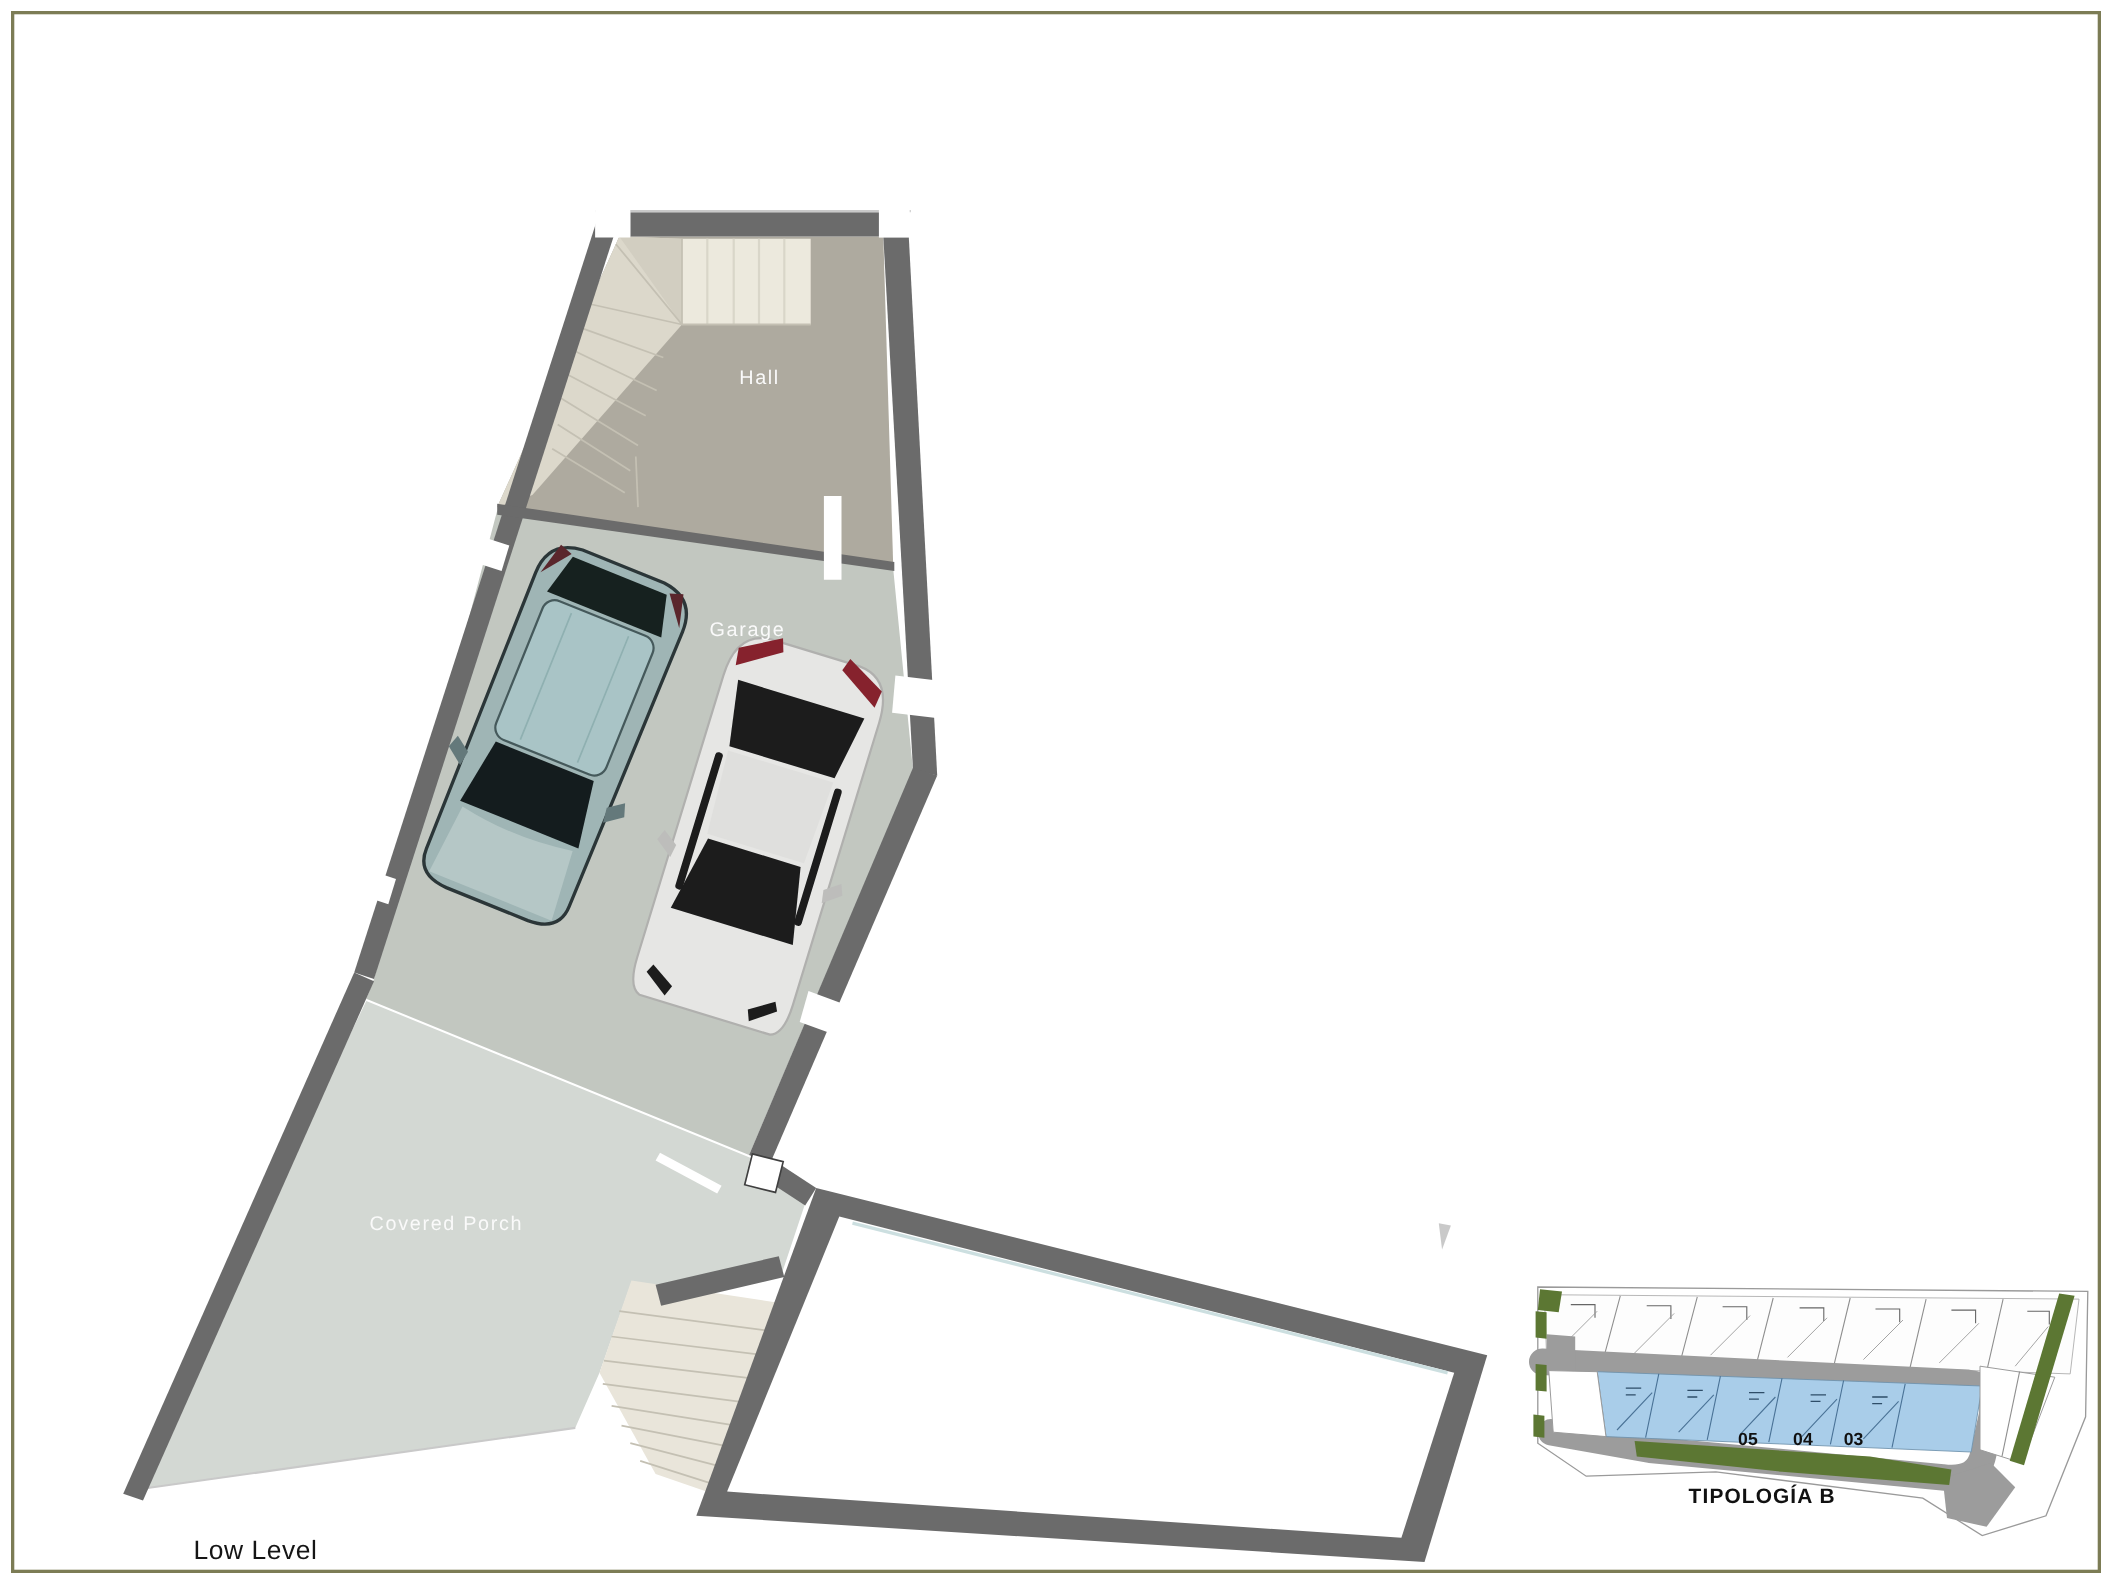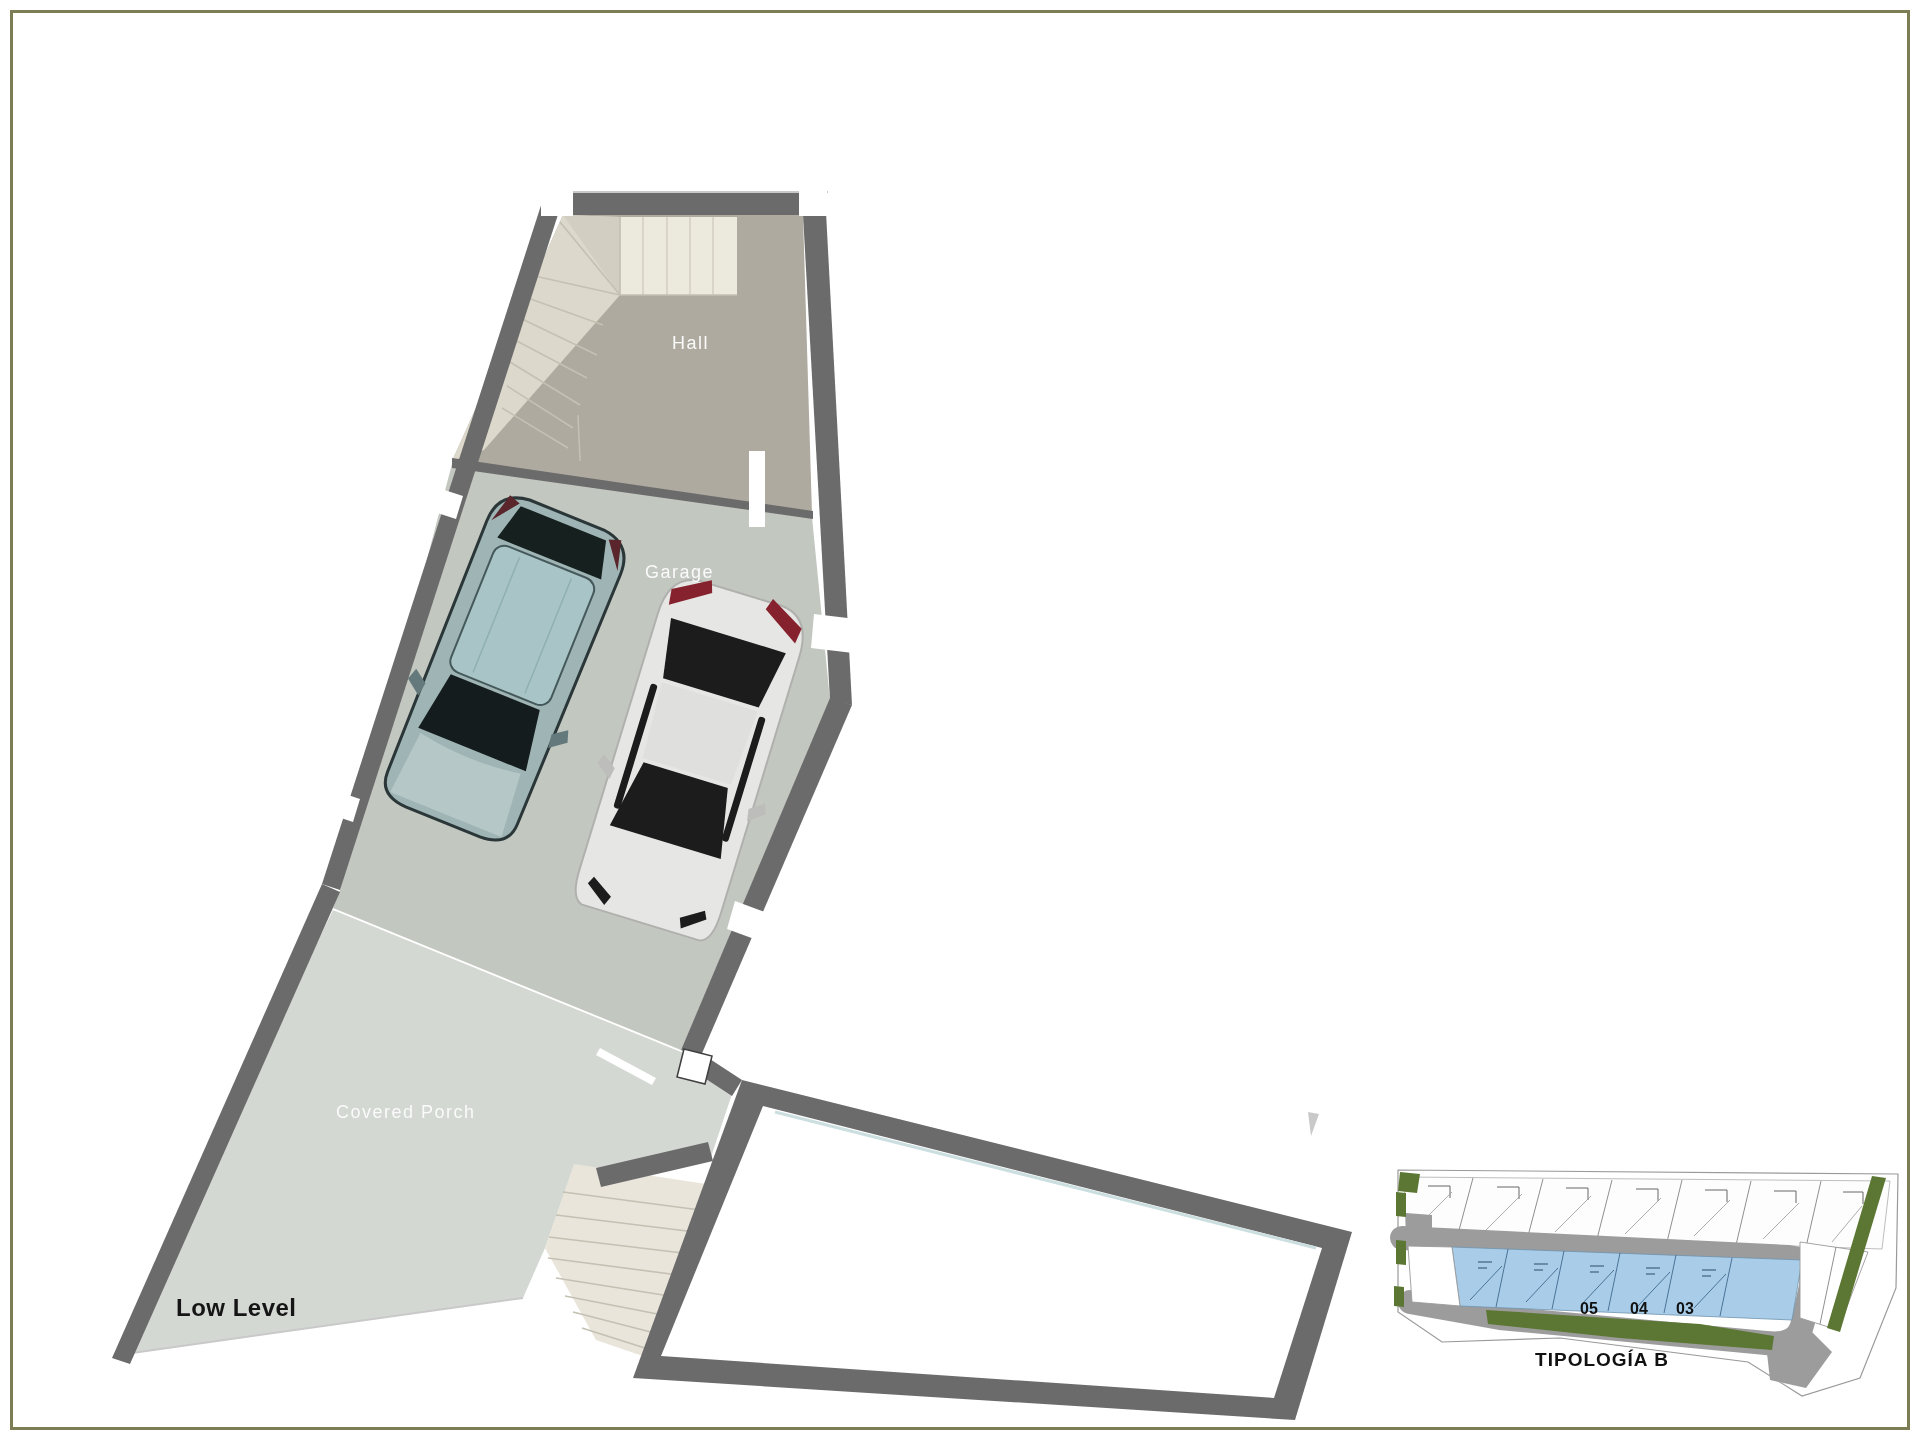--- a/index.html
+++ b/index.html
@@ -1,19 +1,19 @@
 <!DOCTYPE html>
 <html><head>
 <meta charset="utf-8">
 <style>
   html,body{margin:0;padding:0;background:#ffffff;}
   body{width:1920px;height:1440px;position:relative;font-family:"Liberation Sans",sans-serif;}
   .page{position:absolute;left:10px;top:10px;right:10px;bottom:10px;border:3px solid #7c7c55;background:#ffffff;}
   svg{position:absolute;left:0;top:0;width:1920px;height:1440px;}
-  .plan-title{position:absolute;left:176px;top:1294px;font-size:24px;font-weight:bold;
+  .plan-title{position:absolute;left:176px;top:1396px;font-size:24px;font-weight:normal;
               letter-spacing:0.5px;color:#151515;}
   
   .flight{fill:#ece9dd;}
   .winder{fill:#dcd8cb;}
   .winder-dark{fill:#d2cec1;}
   .stair2{fill:#e9e5da;}
   .tread{stroke:#c4c0b3;stroke-width:1.6;fill:none;}
   .tread-soft{stroke:#d9d6c9;stroke-width:2;fill:none;}
   .open{fill:#ffffff;}
   .white-fill{fill:#ffffff;}

